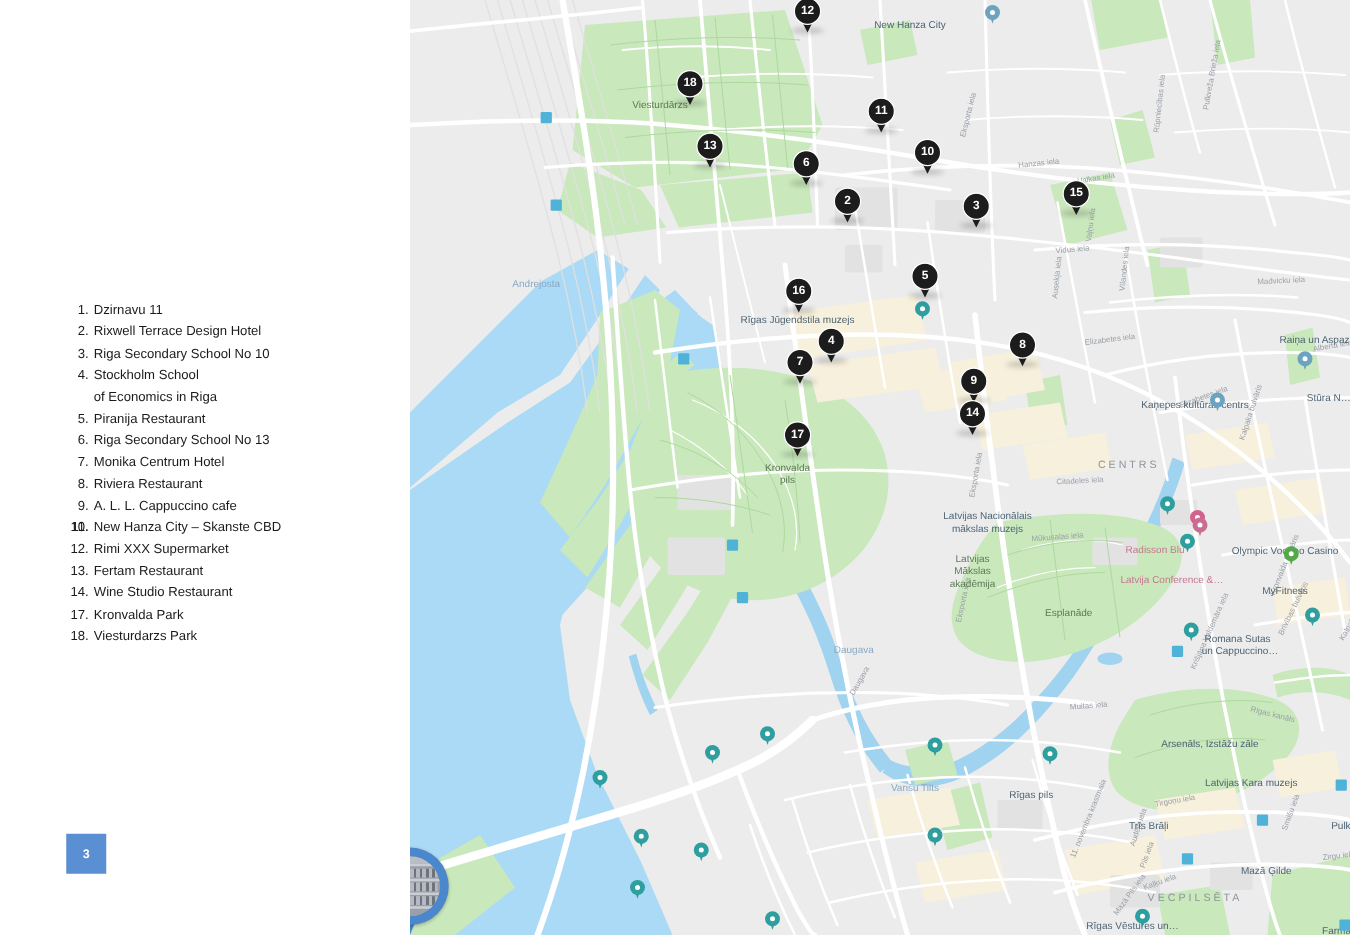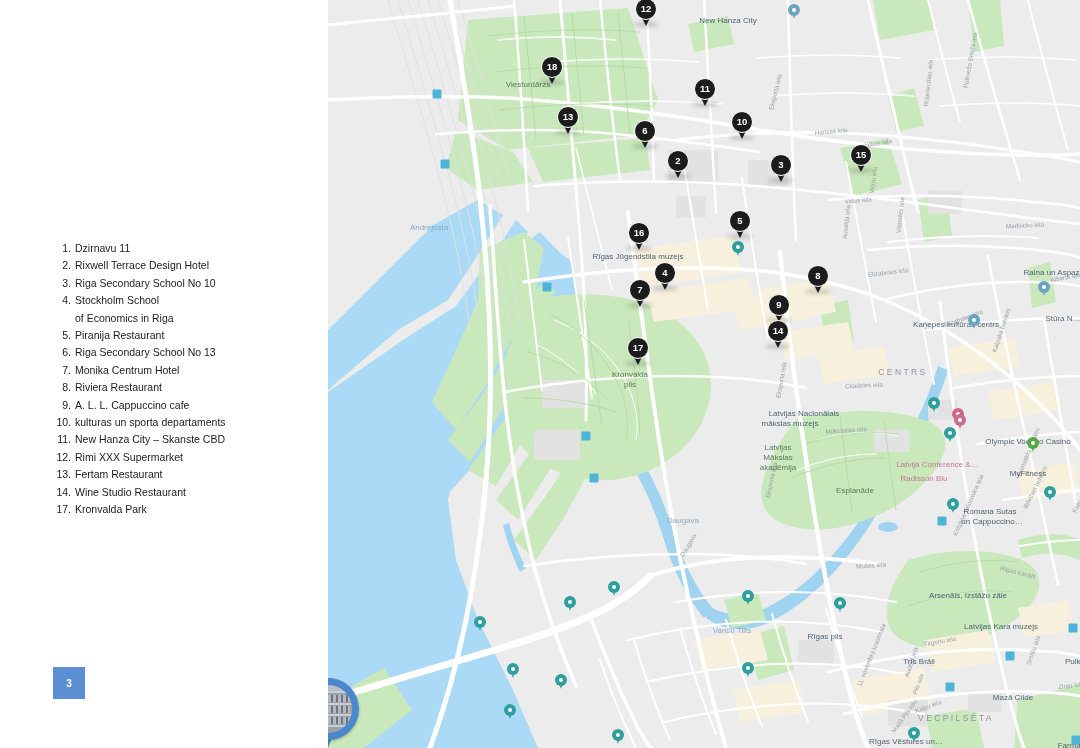--- a/index.html
+++ b/index.html
@@ -151,41 +151,44 @@
         <li>
           <span class="num">8.</span>
           <span class="lbl">Riviera Restaurant</span>
         </li>
         <li>
           <span class="num">9.</span>
           <span class="lbl">A. L. L. Cappuccino cafe</span>
         </li>
         <li>
           <span class="num">10.</span>
-          <span class="lbl2">kulturas un sporta departaments</span>
         </li>
         <li>
           <span class="num">11.</span>
           <span class="lbl">New Hanza City – Skanste CBD</span>
         </li>
         <li>
           <span class="num">12.</span>
           <span class="lbl">Rimi XXX Supermarket</span>
         </li>
         <li>
           <span class="num">13.</span>
           <span class="lbl">Fertam Restaurant</span>
         </li>
         <li>
           <span class="num">14.</span>
           <span class="lbl">Wine Studio Restaurant</span>
         </li>
         <li>
           <span class="num">17.</span>
           <span class="lbl">Kronvalda Park</span>
+        </li>
+        <li>
+          <span class="num">18.</span>
+          <span class="lbl">Viesturdarzs Park</span>
         </li>
       </ul>
 
     <div id="page-badge">
       <span>3</span>
     </div>
   </div>
 
   <div id="map">
 
@@ -469,27 +472,27 @@
         <div class="mlabel poi-l" style="left: 400px; top: 20px;">New Hanza City</div>
         <div class="mlabel park" style="left: 200px; top: 84px;">Viesturdārzs</div>
         <div class="mlabel water" style="left: 101px; top: 227px;">Andrejosta</div>
         <div class="mlabel poi-l" style="left: 310px; top: 256px;">Rīgas Jūgendstila muzejs</div>
         <div class="mlabel poi-l" style="left: 628px; top: 324px;">Kaņepes kultūras centrs</div>
         <div class="mlabel poi-l" style="left: 738px; top: 272px;">Raiņa un Aspazijas m…</div>
         <div class="mlabel poi-l" style="left: 735px; top: 318px;">Stūra N…</div>
         <div class="mlabel district" style="left: 575px; top: 372px;">CENTRS</div>
         <div class="mlabel park" style="left: 302px; top: 374px;">Kronvalda</div>
         <div class="mlabel park" style="left: 302px; top: 384px;">pils</div>
-        <div class="mlabel poi-l" style="left: 476px; top: 413px;">Latvijas Nacionālais</div>
+        <div class="mlabel poi-l" style="left: 462px; top: 413px;">Latvijas Nacionālais</div>
         <div class="mlabel poi-l" style="left: 462px; top: 423px;">mākslas muzejs</div>
         <div class="mlabel park" style="left: 450px; top: 447px;">Latvijas</div>
         <div class="mlabel park" style="left: 450px; top: 457px;">Mākslas</div>
         <div class="mlabel park" style="left: 450px; top: 467px;">akadēmija</div>
         <div class="mlabel poi-l" style="left: 700px; top: 441px;">Olympic Voodoo Casino</div>
-        <div class="mlabel hotel" style="left: 596px; top: 478px;">Radisson Blu</div>
+        <div class="mlabel hotel" style="left: 596px; top: 440px;">Radisson Blu</div>
         <div class="mlabel hotel" style="left: 600px; top: 464px; padding-left: 19px;">Latvija Conference &amp;…</div>
         <div class="mlabel poi-l" style="left: 700px; top: 473px;">MyFitness</div>
         <div class="mlabel park" style="left: 527px; top: 490px;">Esplanāde</div>
         <div class="mlabel poi-l" style="left: 662px; top: 511px;">Romana Sutas</div>
         <div class="mlabel poi-l" style="left: 664px; top: 521px;">un Cappuccino…</div>
         <div class="mlabel water" style="left: 355px; top: 520px;">Daugava</div>
         <div class="mlabel water" style="left: 404px; top: 630px;">Vanšu Tilts</div>
         <div class="mlabel poi-l" style="left: 497px; top: 636px;">Rīgas pils</div>
         <div class="mlabel poi-l" style="left: 640px; top: 595px;">Arsenāls, Izstāžu zāle</div>
         <div class="mlabel poi-l" style="left: 673px; top: 626px;">Latvijas Kara muzejs</div>

